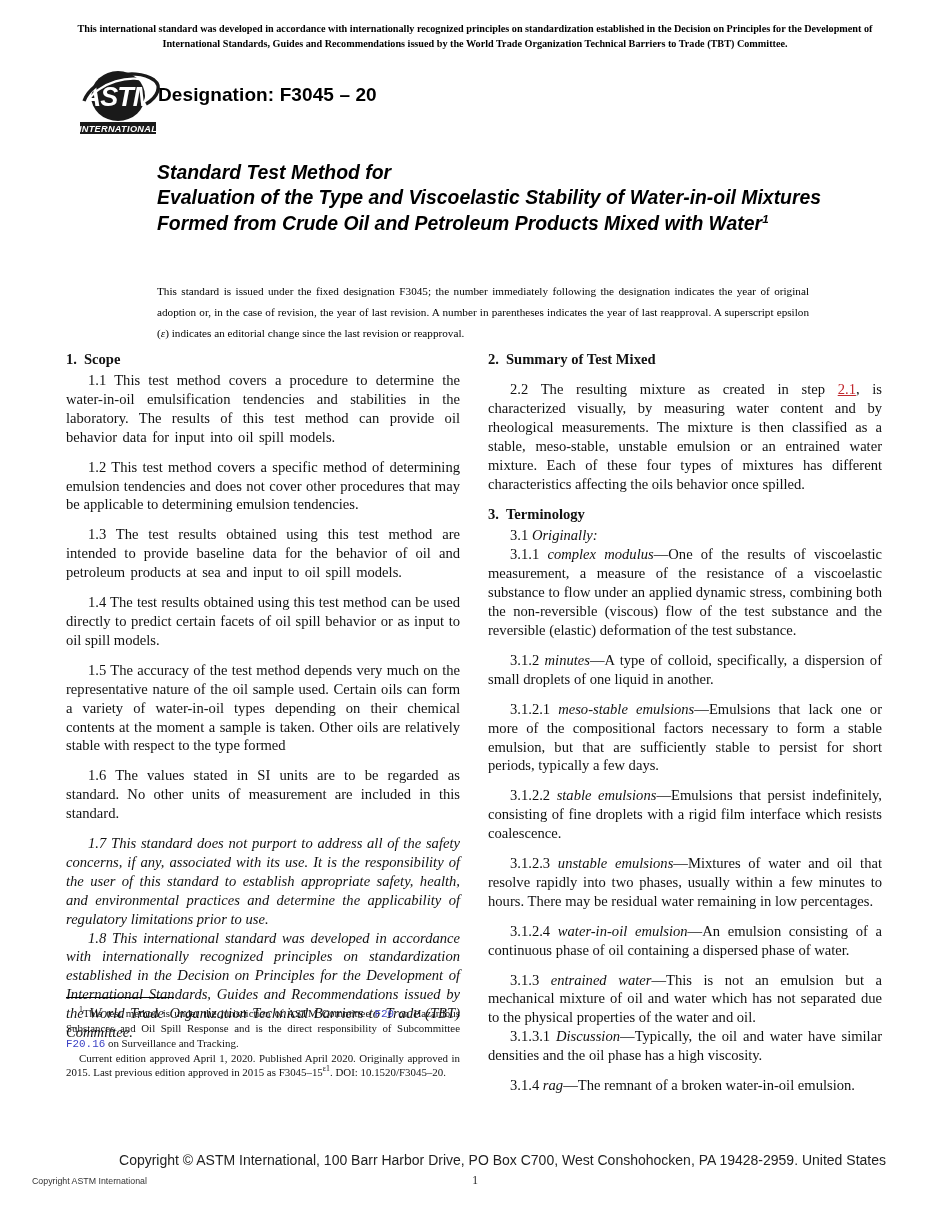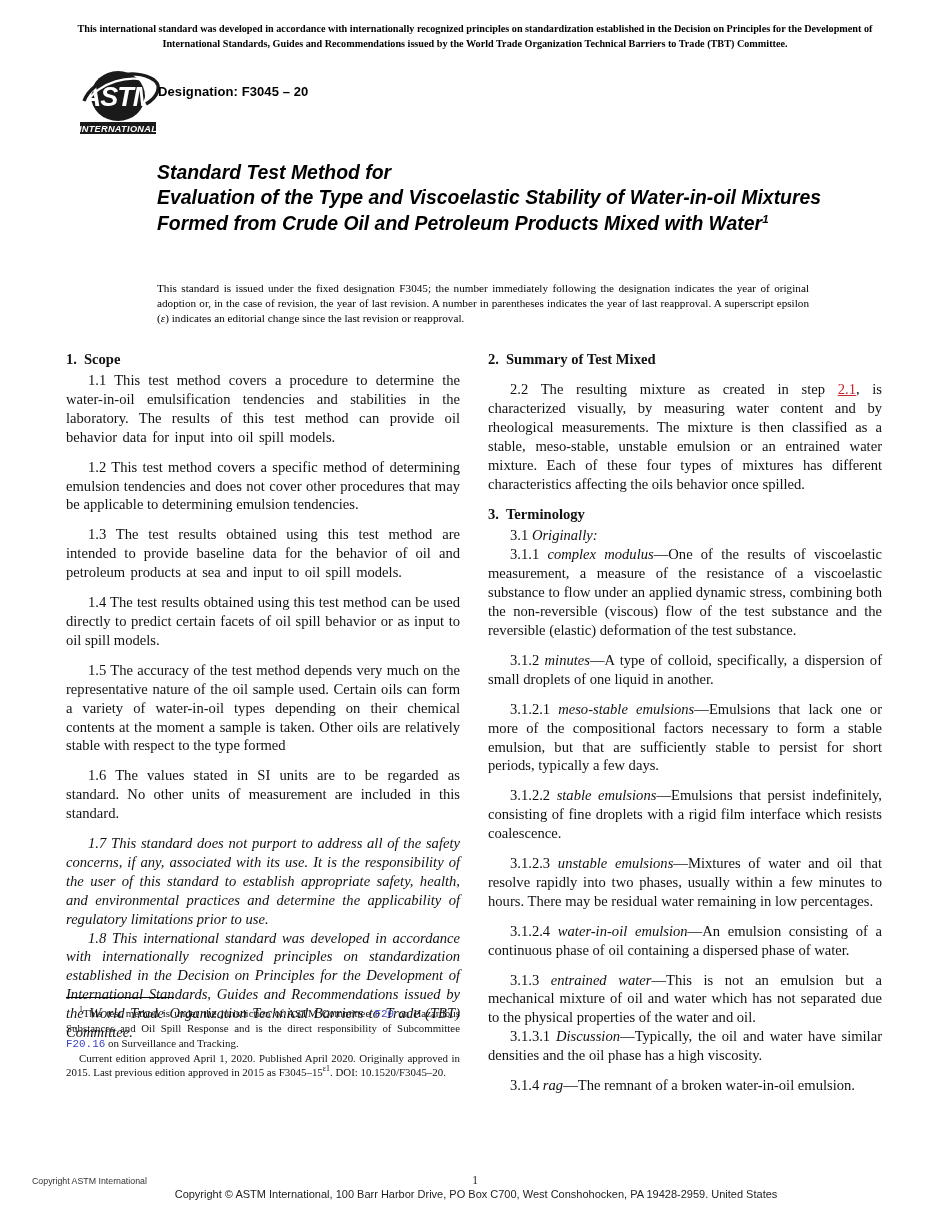--- a/index.html
+++ b/index.html
@@ -45,21 +45,21 @@
     width: 86px;
     height: 66px;
   }
   .astm-logo svg { display: block; }
 
   .designation {
     position: absolute;
     left: 80px;
     top: 14px;
     font-family: "Liberation Sans", sans-serif;
-    font-size: 13px;
+    font-size: 19px;
     font-weight: bold;
     letter-spacing: 0.1px;
     color: #000;
   }
 
   
   .title-block {
     position: absolute;
     left: 157px;
     top: 160px;
@@ -77,21 +77,21 @@
     line-height: 0;
   }
 
   
   .issued-note {
     position: absolute;
     left: 157px;
     top: 281px;
     width: 652px;
     font-size: 11.2px;
-    line-height: 15px;
+    line-height: 21px;
     text-align: justify;
     color: #000;
   }
   .issued-note i { font-style: italic; }
 
   
   .col {
     position: absolute;
     top: 350px;
     width: 394px;
@@ -144,24 +144,23 @@
   .footnote sup { font-size: 0.72em; vertical-align: super; line-height: 0; }
   .footnote a.lnk { color: #3b41c4; text-decoration: none; font-family: Liberation Mono, monospace; }
 
   
   .footer-copyright {
     position: absolute;
     left: 66px;
     top: 1152px;
     width: 820px;
     font-family: "Liberation Sans", sans-serif;
-    font-size: 11px;
+    font-size: 14px;
     color: #222;
-    text-align: center;
-    margin-top: 36px;
+    text-align: right;
   }
   .footer-bar {
     position: absolute;
     left: 32px;
     top: 1176px;
     width: 886px;
     height: 16px;
   }
   .footer-bar .fb-left {
     position: absolute; left: 0; top: 0;

